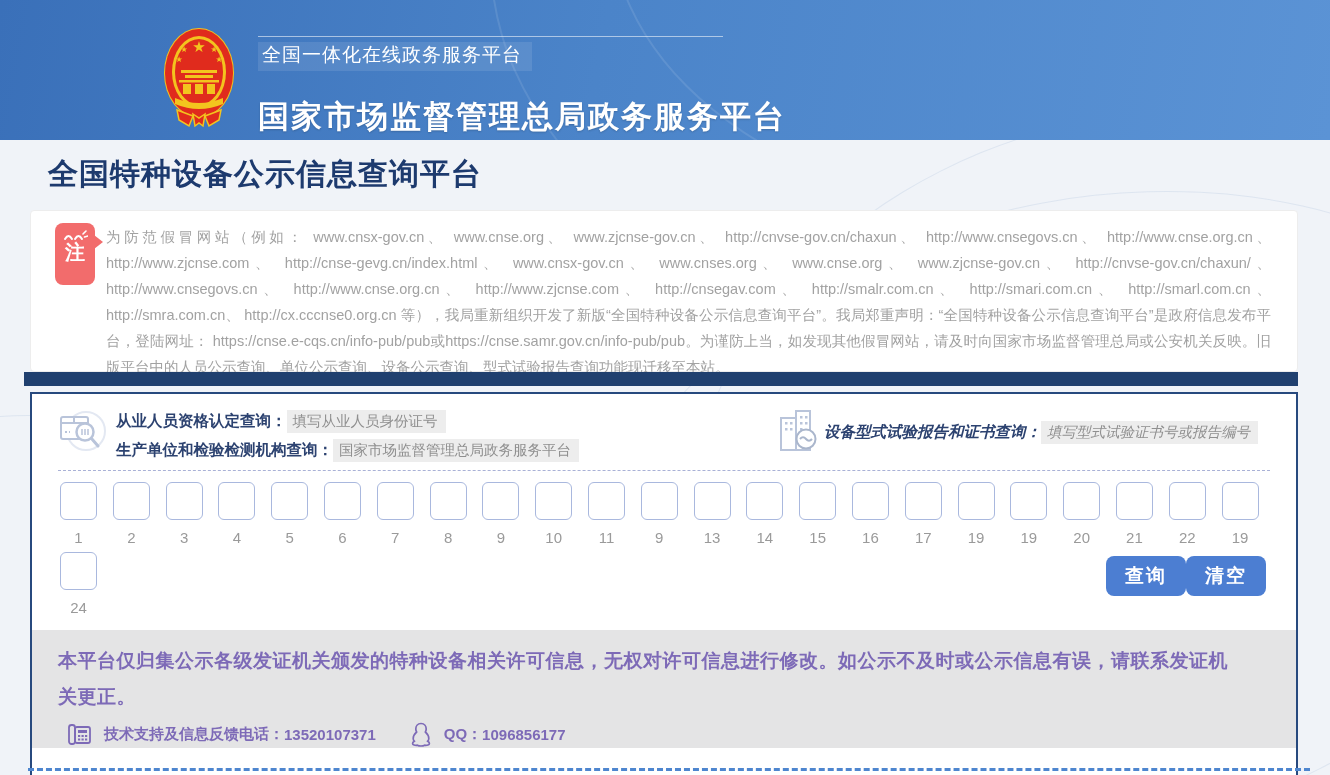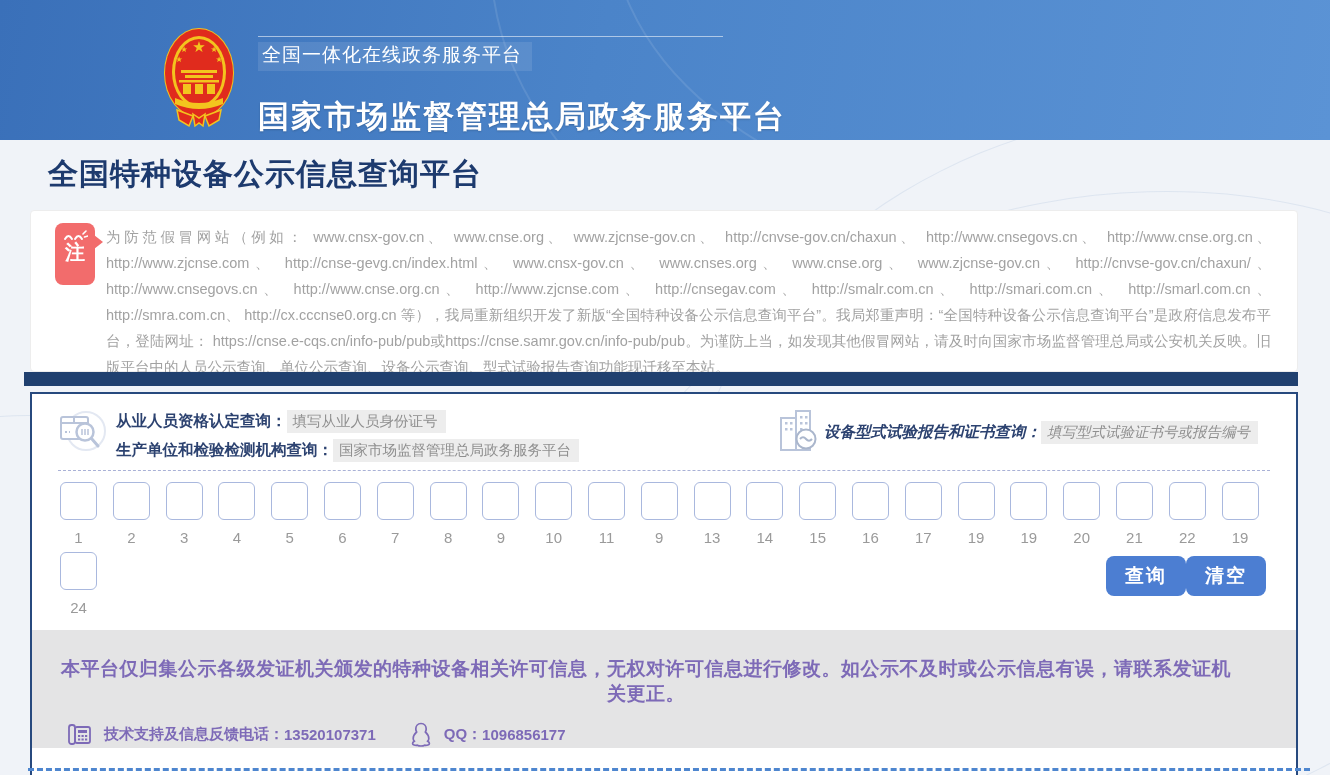--- a/index.html
+++ b/index.html
@@ -67,22 +67,22 @@
   .box { width:37px; height:38px; border:1px solid #a9b8de; border-radius:6px; background:#fff;
          text-align:center; font-size:18px; color:#333; outline:none; }
   .num { margin-top:9px; font-size:15px; color:#9a9a9a; }
 
   .btns { position:absolute; right:30px; top:162px; display:flex; gap:0; }
   .btn { width:80px; height:40px; border:none; border-radius:8px; background:var(--accent,#4c7ed2);
          color:#fff; font-size:19px; font-weight:bold; font-family:inherit; cursor:pointer;
          letter-spacing:2px; }
 
   .gray-sec { position:absolute; left:0; top:236px; width:100%; height:118px; background:#e4e4e5; }
-  .disclaimer { padding:26px 62px 0 26px; font-size:19px; font-weight:bold; line-height:25px;
-                color:var(--purple,#7d6ab7); letter-spacing:.5px;text-align:center; }
+  .disclaimer { padding:13px 62px 0 26px; font-size:19px; font-weight:bold; line-height:36px;
+                color:var(--purple,#7d6ab7); letter-spacing:.5px; }
   .contact { position:absolute; left:36px; top:92px; display:flex; align-items:center;
              color:var(--purple,#7d6ab7); font-size:15px; font-weight:bold; }
   .contact .grp { display:flex; align-items:center; }
   .contact .grp + .grp { margin-left:34px; }
   .contact svg { margin-right:12px; }
 
   .bottom-dashed { position:absolute; left:28px; top:768px; width:1282px;
                    border-top:3px dashed #4e86cf; }
 </style>
 </head>

